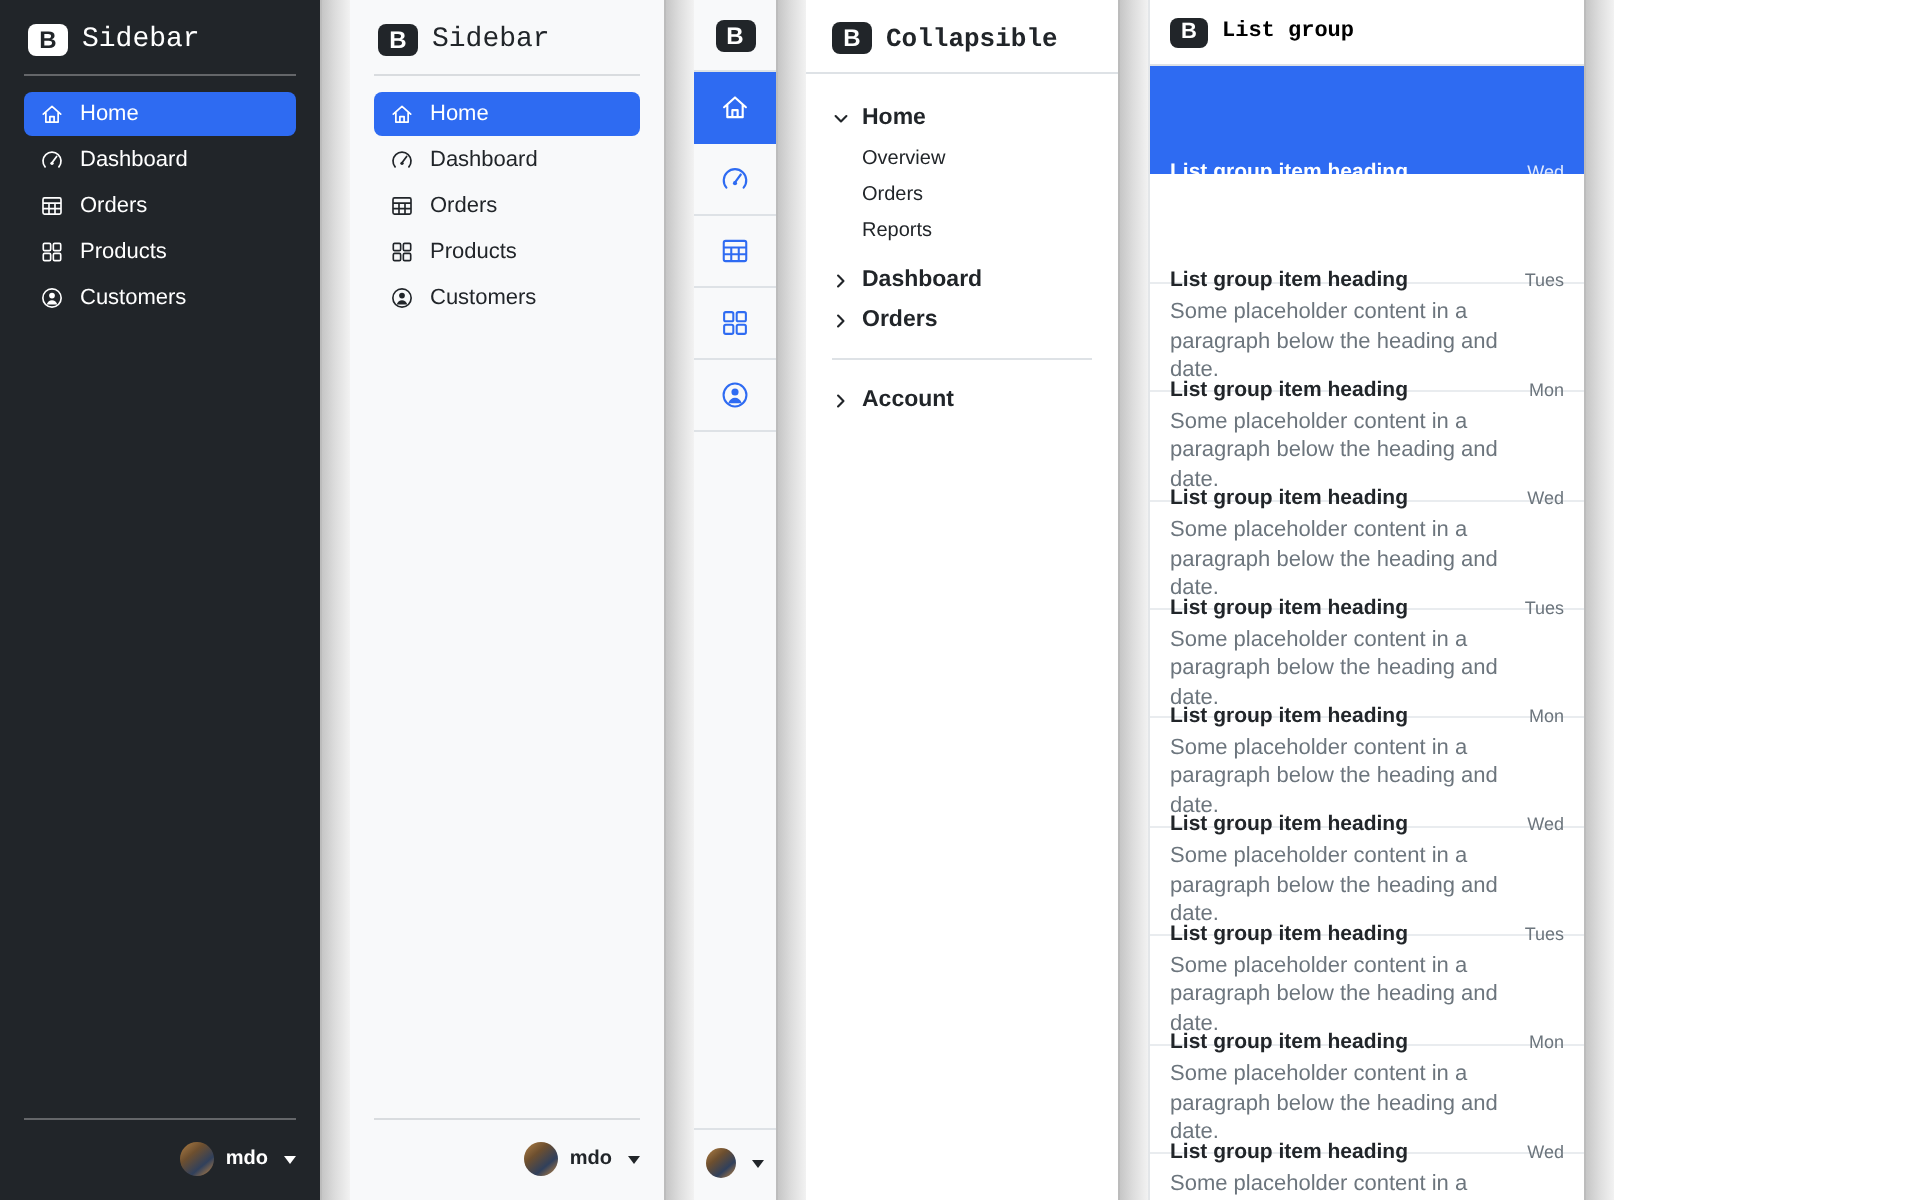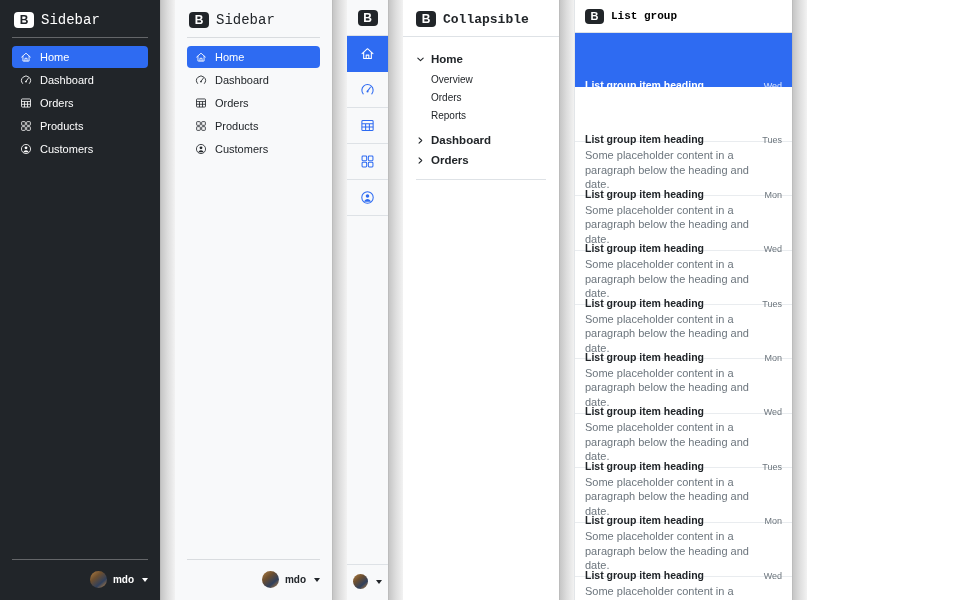--- a/index.html
+++ b/index.html
@@ -300,20 +300,26 @@
           </svg>
         <span>Dashboard</span>
       </button>
       <button class="tree-row">
         <svg>
             <use href="#i-chev-right"></use>
           </svg>
         <span>Orders</span>
       </button>
       <hr class="rule">
+      <button class="tree-row">
+        <svg>
+            <use href="#i-chev-right"></use>
+          </svg>
+        <span>Account</span>
+      </button>
     </div>
   </aside>
 
   <div class="divider"></div>
 
   <aside class="panel list-panel">
     <a class="list-header">
       <span class="blogo on-light">B</span>
       <span class="brand-title">List group</span>
     </a>

